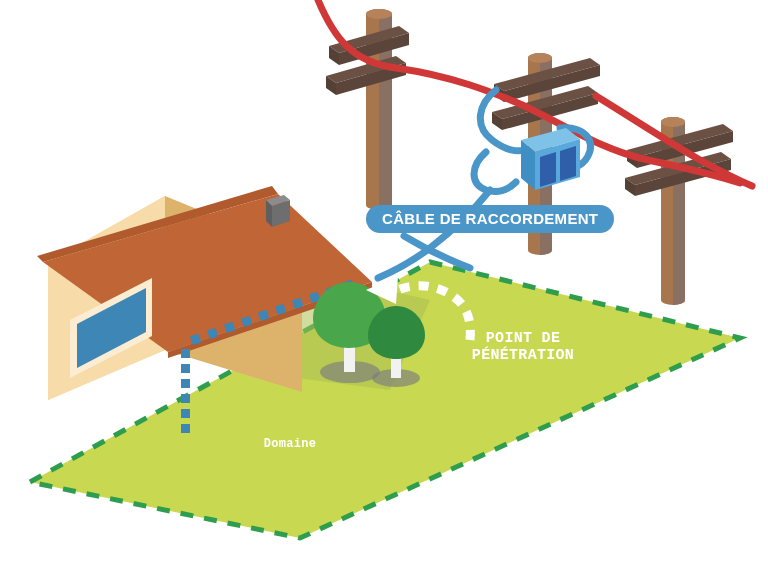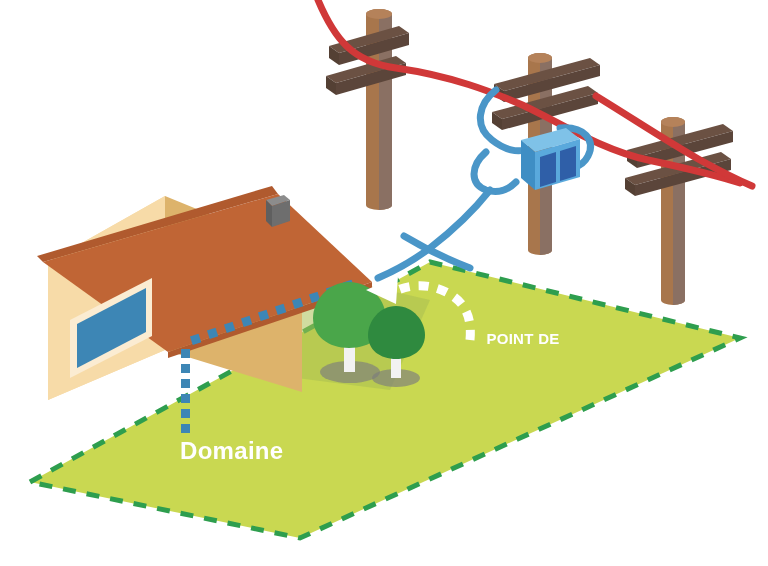--- a/index.html
+++ b/index.html
@@ -37,25 +37,26 @@
     width:186px;
     text-align:center;
     font-size:15px;
     line-height:1.16;
     white-space:normal;
   }
   
   #domaine{
     left:180px;top:438px;
     width:220px;
-    font-size:24px;
+    text-align:center;
+    font-size:12px;
     line-height:1.12;
     white-space:normal;
   }
-  .ln{display:block;}
+  .ln{display:block;font-family:Liberation Mono, monospace;}
 </style>
 </head>
 <body>
 
 <div id="stage">
 
   <svg id="scene" viewBox="0 0 768 566">
 
     <g>
       <polygon points="30,482 430,262 740,338 300,538" fill="#c9d851"></polygon>
@@ -196,22 +197,26 @@
       <path d="M396,306 C414,306 425,322 425,335 C425,350 412,359 396,359 C380,359 368,350 368,335 C368,322 379,306 396,306 Z" fill="#2f8a3f"></path>
     </g>
 
     <g>
       <path d="M470,340 C472,318 466,302 446,292 C428,283 410,285 398,290" fill="none" stroke="#ffffff" stroke-width="9" stroke-dasharray="10 9" stroke-linecap="butt"></path>
       <polygon points="366,290 398,276 396,304" fill="#ffffff"></polygon>
     </g>
 
   </svg>
 
+  <div class="lbl" id="pill">
+    <span>CÂBLE DE RACCORDEMENT</span>
+  </div>
 
   <div class="lbl" id="ptpen">
     <span class="ln">POINT DE</span>
+    <span class="ln">PÉNÉTRATION</span>
   </div>
 
   <div class="lbl" id="domaine">
     <span class="ln">Domaine</span>
   </div>
 
 </div>
 
 </body></html>

